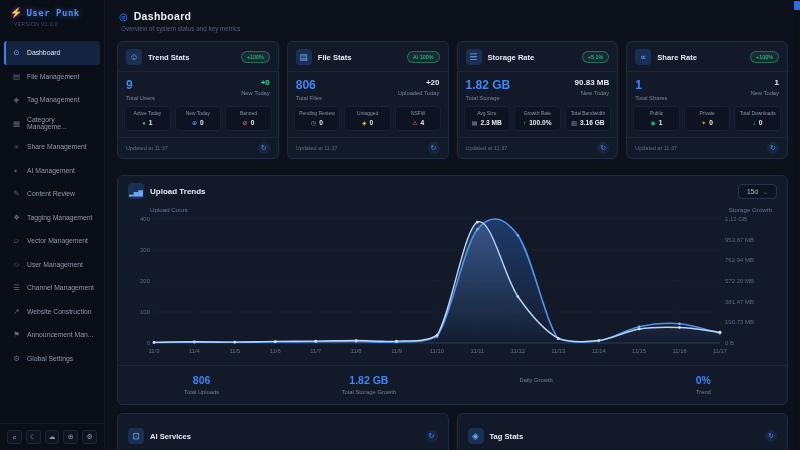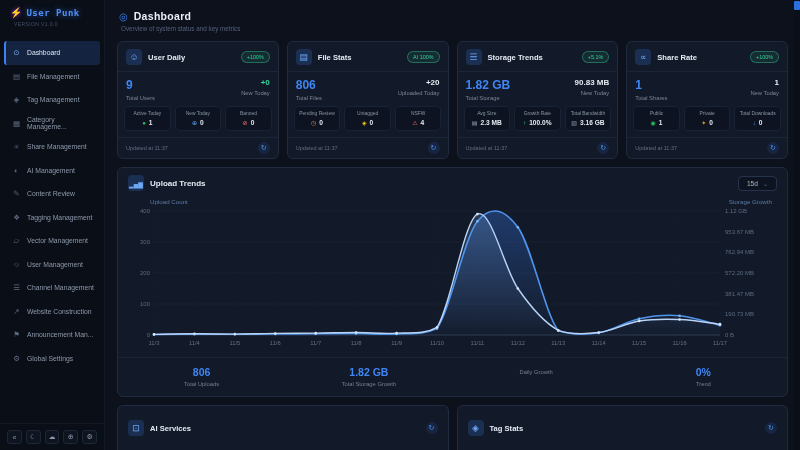--- a/index.html
+++ b/index.html
@@ -60,21 +60,21 @@
   .mini-icon { font-size:6px; }
   .mini-value { font-size:6.6px; font-weight:bold; color:#e6ebf2; }
   .sc-footer { margin-top:auto; display:flex; justify-content:space-between; align-items:center;
     padding:4px 8px; border-top:1px solid #1b2536; }
   .sc-updated { font-size:5.5px; color:#626e82; }
   .sc-refresh { color:#5596f6; font-size:7px; width:12px; height:12px; border-radius:50%;
     background:rgba(59,130,246,.12); display:flex; align-items:center; justify-content:center;
     cursor:pointer; }
 
   
-  .trends-card { margin-top:8px; background:#121928; border:1px solid #202b3f; border-radius:6px; }
+  .trends-card { margin-top:16px; background:#121928; border:1px solid #202b3f; border-radius:6px; }
   .tc-header { display:flex; align-items:center; gap:6px; padding:7px 10px 4px; }
   .tc-icon { width:16px; height:16px; border-radius:4px; background:#1b2f52; color:#6ea8f7;
     font-size:6px; display:flex; align-items:flex-end; justify-content:center; padding-bottom:3px; }
   .tc-title { font-size:8px; font-weight:bold; color:#e4eaf3; }
   .tc-range { margin-left:auto; display:flex; align-items:center; gap:5px; background:#0d1320;
     border:1px solid #27334d; border-radius:4px; padding:3px 8px; font-size:6.6px; color:#aeb9cc;
     cursor:pointer; }
   .tc-chevron { color:#64748b; font-size:6px; }
   #chart-host { padding:0 6px; }
   .trend-summary { display:flex; border-top:1px solid #1b2536; padding:8px 0 9px; }
@@ -188,21 +188,21 @@
         <span class="ph-icon">◎</span>
         <span class="ph-title">Dashboard</span>
       </div>
       <div class="ph-sub">Overview of system status and key metrics</div>
     </div>
 
     <div class="stat-cards" id="stat-cards">
         <div class="stat-card">
      <div class="sc-header">
        <span class="sc-icon">☺</span>
-       <span class="sc-title">User Daily</span>
+       <span class="sc-title">Trend Stats</span>
        <span class="sc-badge">+100%</span>
      </div>
      <div class="sc-body">
        <div>
          <div class="sc-main-value">9</div>
          <div class="sc-main-label">Total Users</div>
        </div>
        <div class="sc-delta">
          <div class="sc-delta-value" style="color:#34d399">+0</div>
          <div class="sc-delta-label">New Today</div>
@@ -276,21 +276,21 @@
      </div>
           </div>
      <div class="sc-footer">
        <span class="sc-updated">Updated at 11:37</span>
        <span class="sc-refresh">↻</span>
      </div>
    </div>
         <div class="stat-card">
      <div class="sc-header">
        <span class="sc-icon">☰</span>
-       <span class="sc-title">Storage Trends</span>
+       <span class="sc-title">Storage Rate</span>
        <span class="sc-badge">+5.1%</span>
      </div>
      <div class="sc-body">
        <div>
          <div class="sc-main-value">1.82 GB</div>
          <div class="sc-main-label">Total Storage</div>
        </div>
        <div class="sc-delta">
          <div class="sc-delta-value" style="color:#e6ebf2">90.83 MB</div>
          <div class="sc-delta-label">New Today</div>

